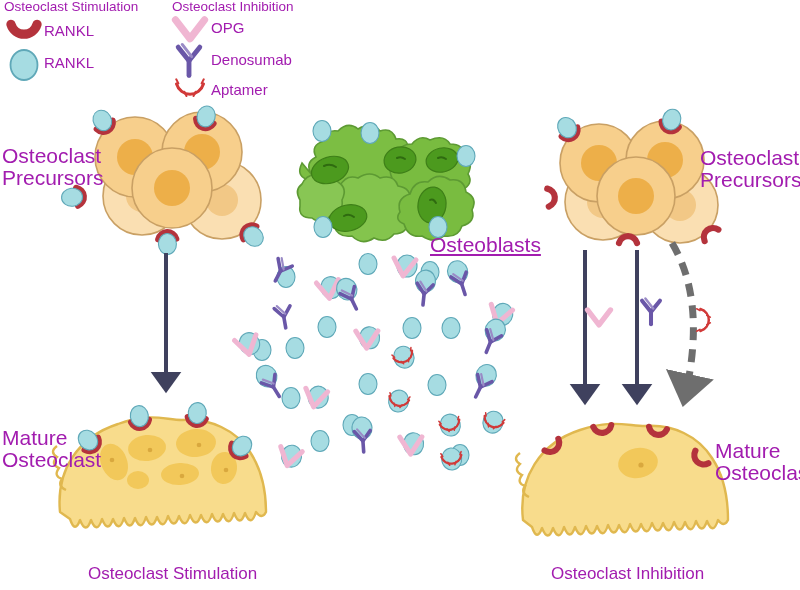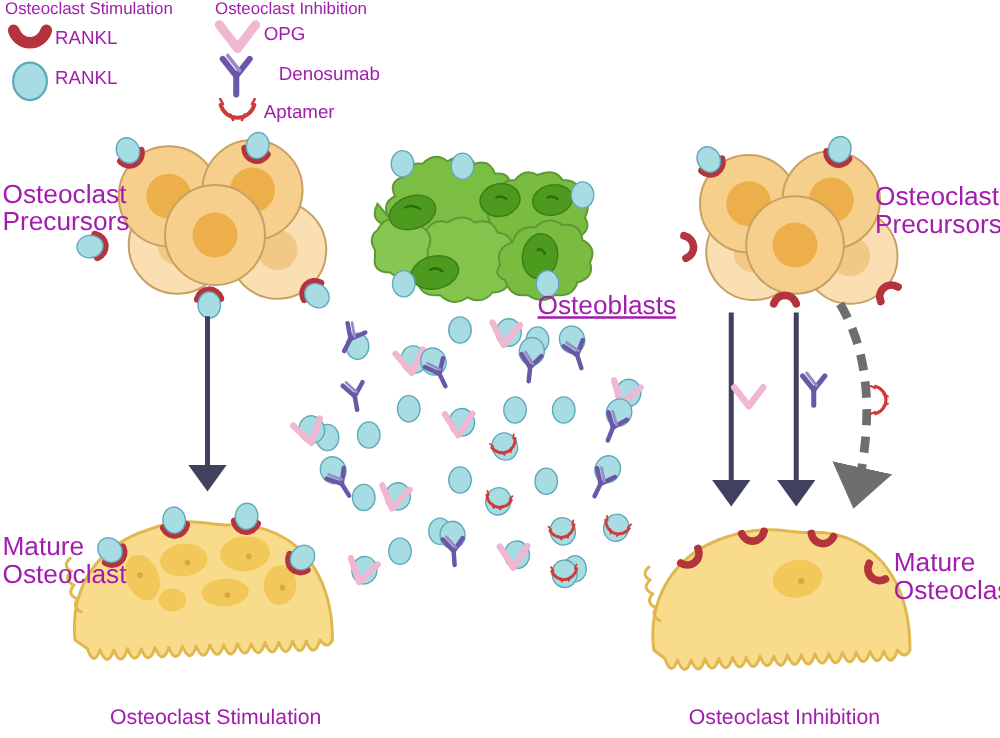--- a/index.html
+++ b/index.html
@@ -387,21 +387,21 @@
     </g>
   </svg>
 
   <div class="lbl legend-head" style="left:4px;top:0px;">Osteoclast Stimulation</div>
   <div class="lbl legend-head" style="left:172px;top:0px;">Osteoclast Inhibition</div>
 
   <div class="lbl legend-item" style="left:44px;top:23px;">RANKL</div>
   <div class="lbl legend-item" style="left:44px;top:55px;">RANKL</div>
 
   <div class="lbl legend-item" style="left:211px;top:20px;">OPG</div>
-  <div class="lbl legend-item" style="left:223px;top:52px;text-align:right;">Denosumab</div>
+  <div class="lbl legend-item" style="left:211px;top:52px;text-align:right;">Denosumab</div>
   <div class="lbl legend-item" style="left:211px;top:82px;">Aptamer</div>
 
   <div class="lbl cell-lbl" style="left:2px;top:145px;">Osteoclast
 Precursors</div>
   <div class="lbl cell-lbl" style="left:700px;top:147px;">Osteoclast
 Precursors</div>
   <div class="lbl cell-lbl" style="left:430px;top:234px;text-decoration:underline;">Osteoblasts</div>
   <div class="lbl cell-lbl" style="left:2px;top:427px;">Mature
 Osteoclast</div>
   <div class="lbl cell-lbl" style="left:715px;top:440px;">Mature

